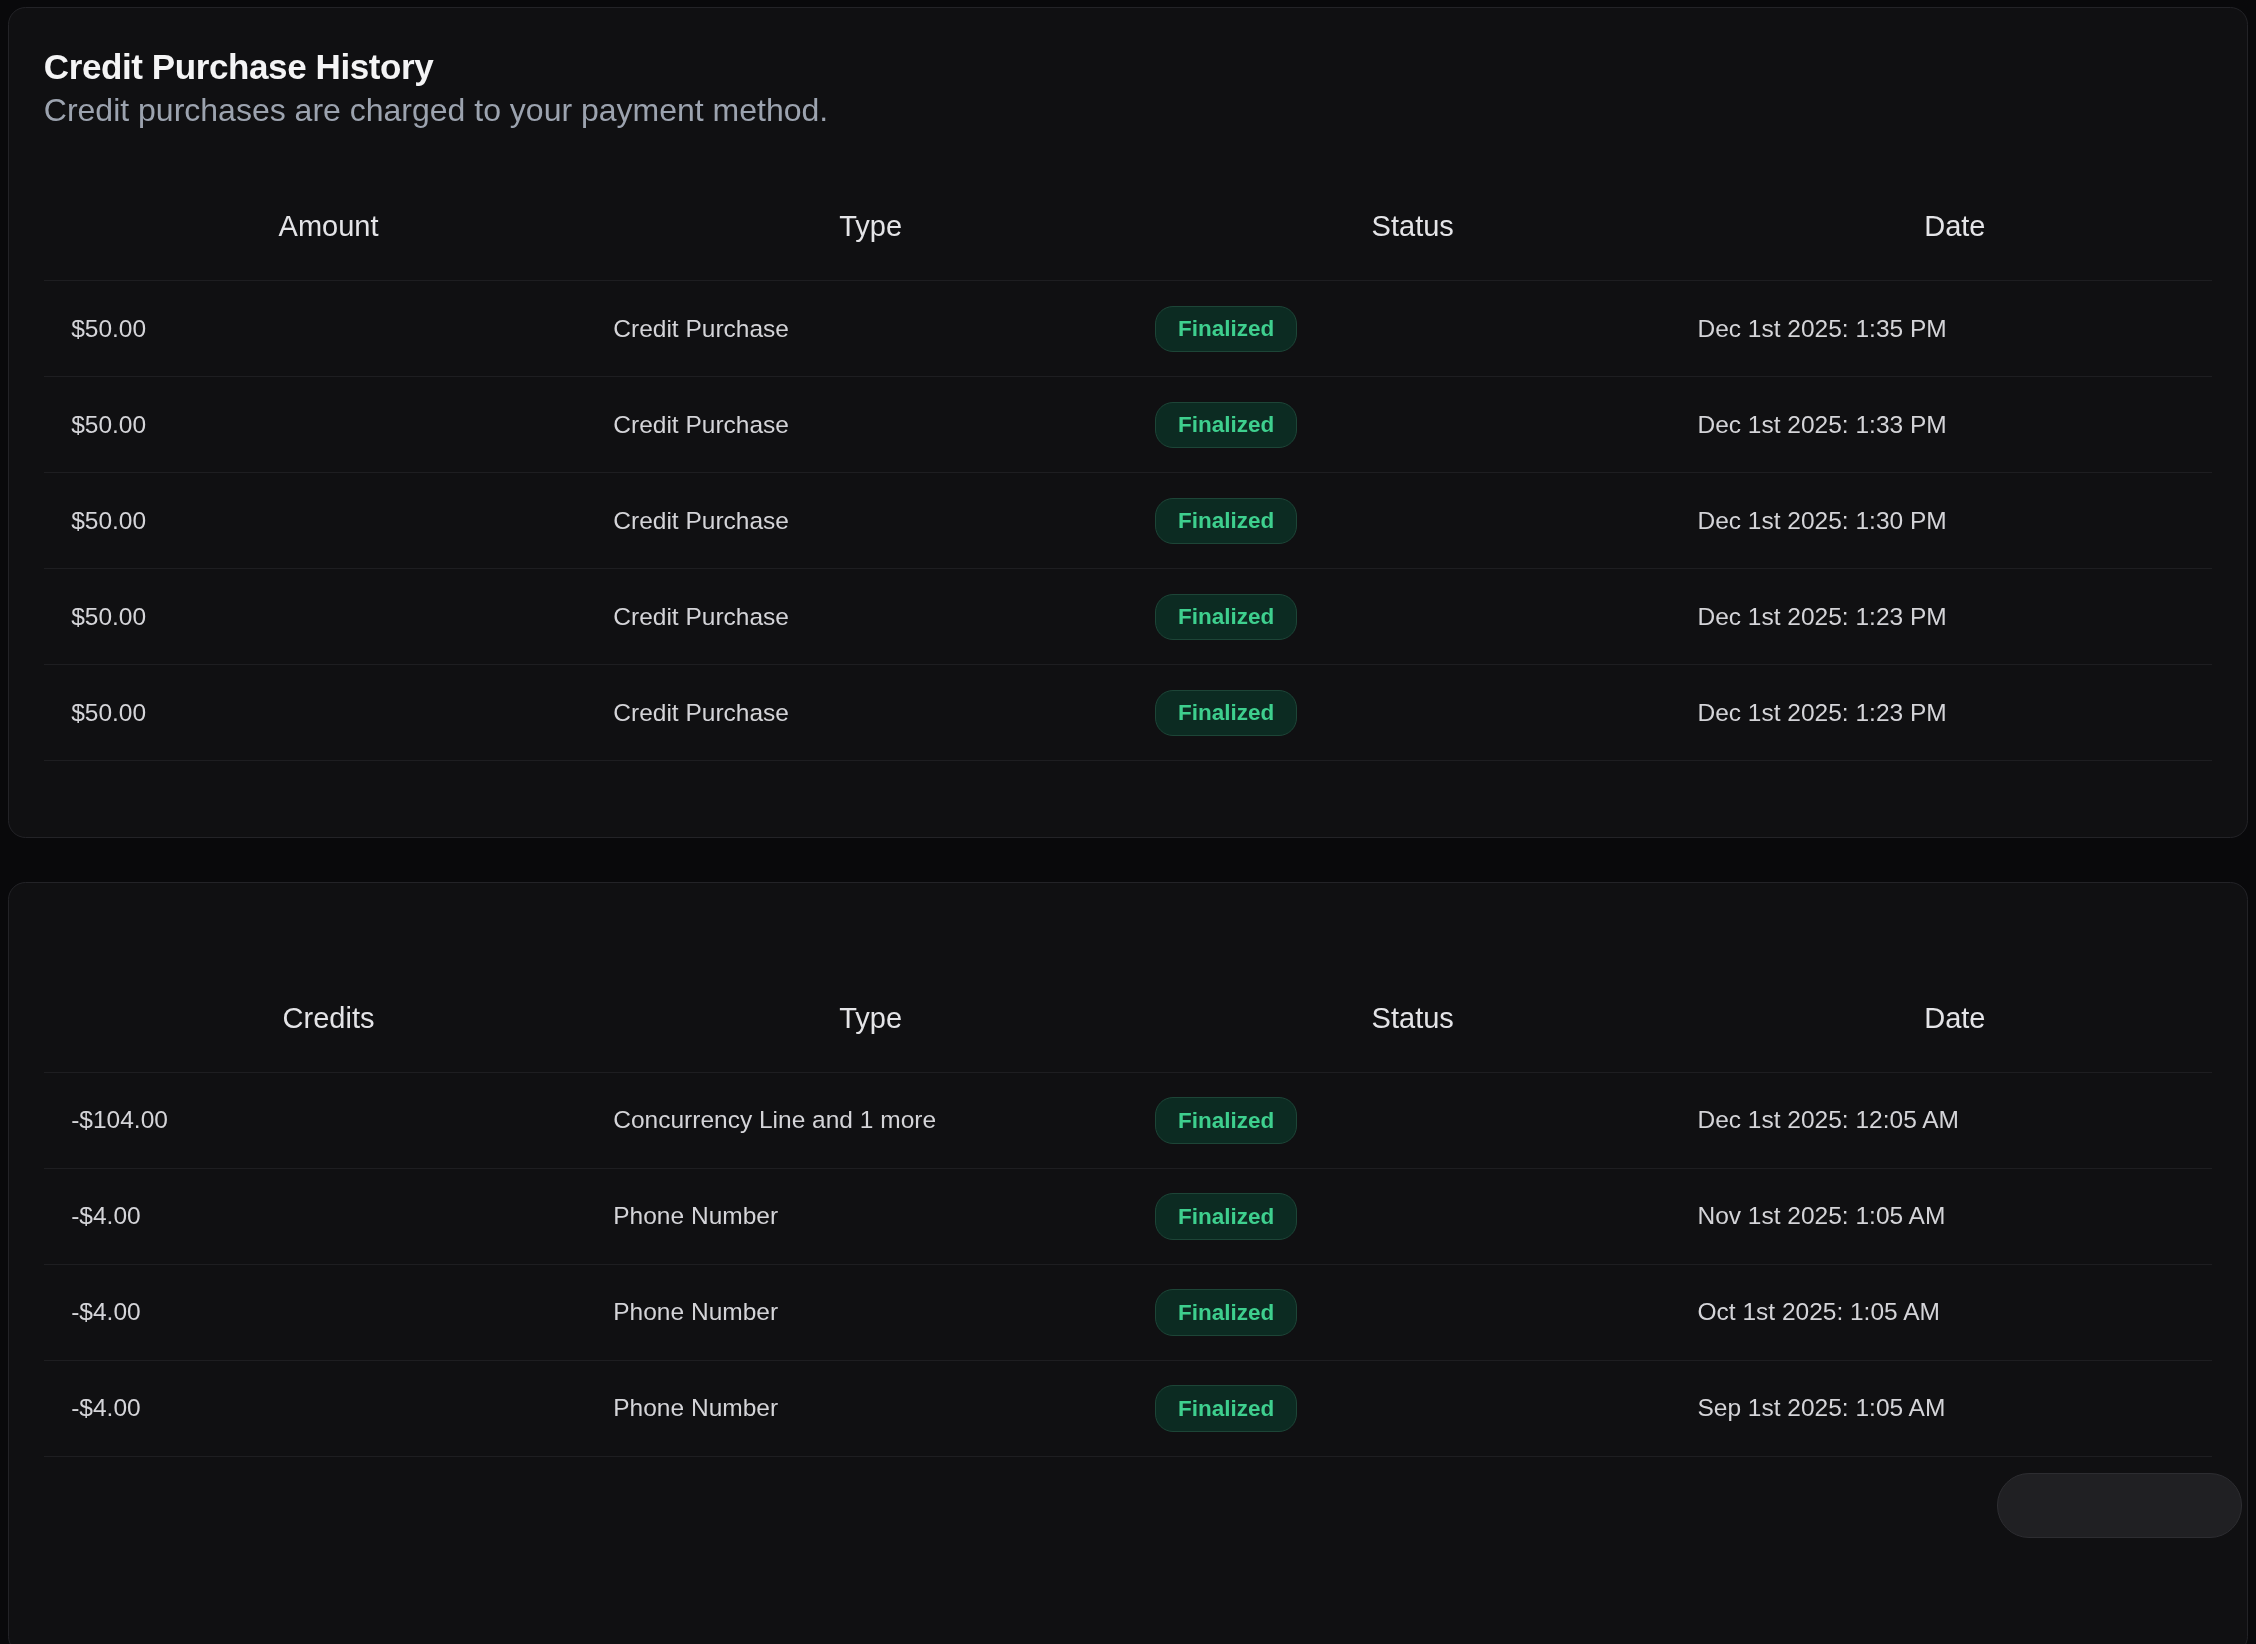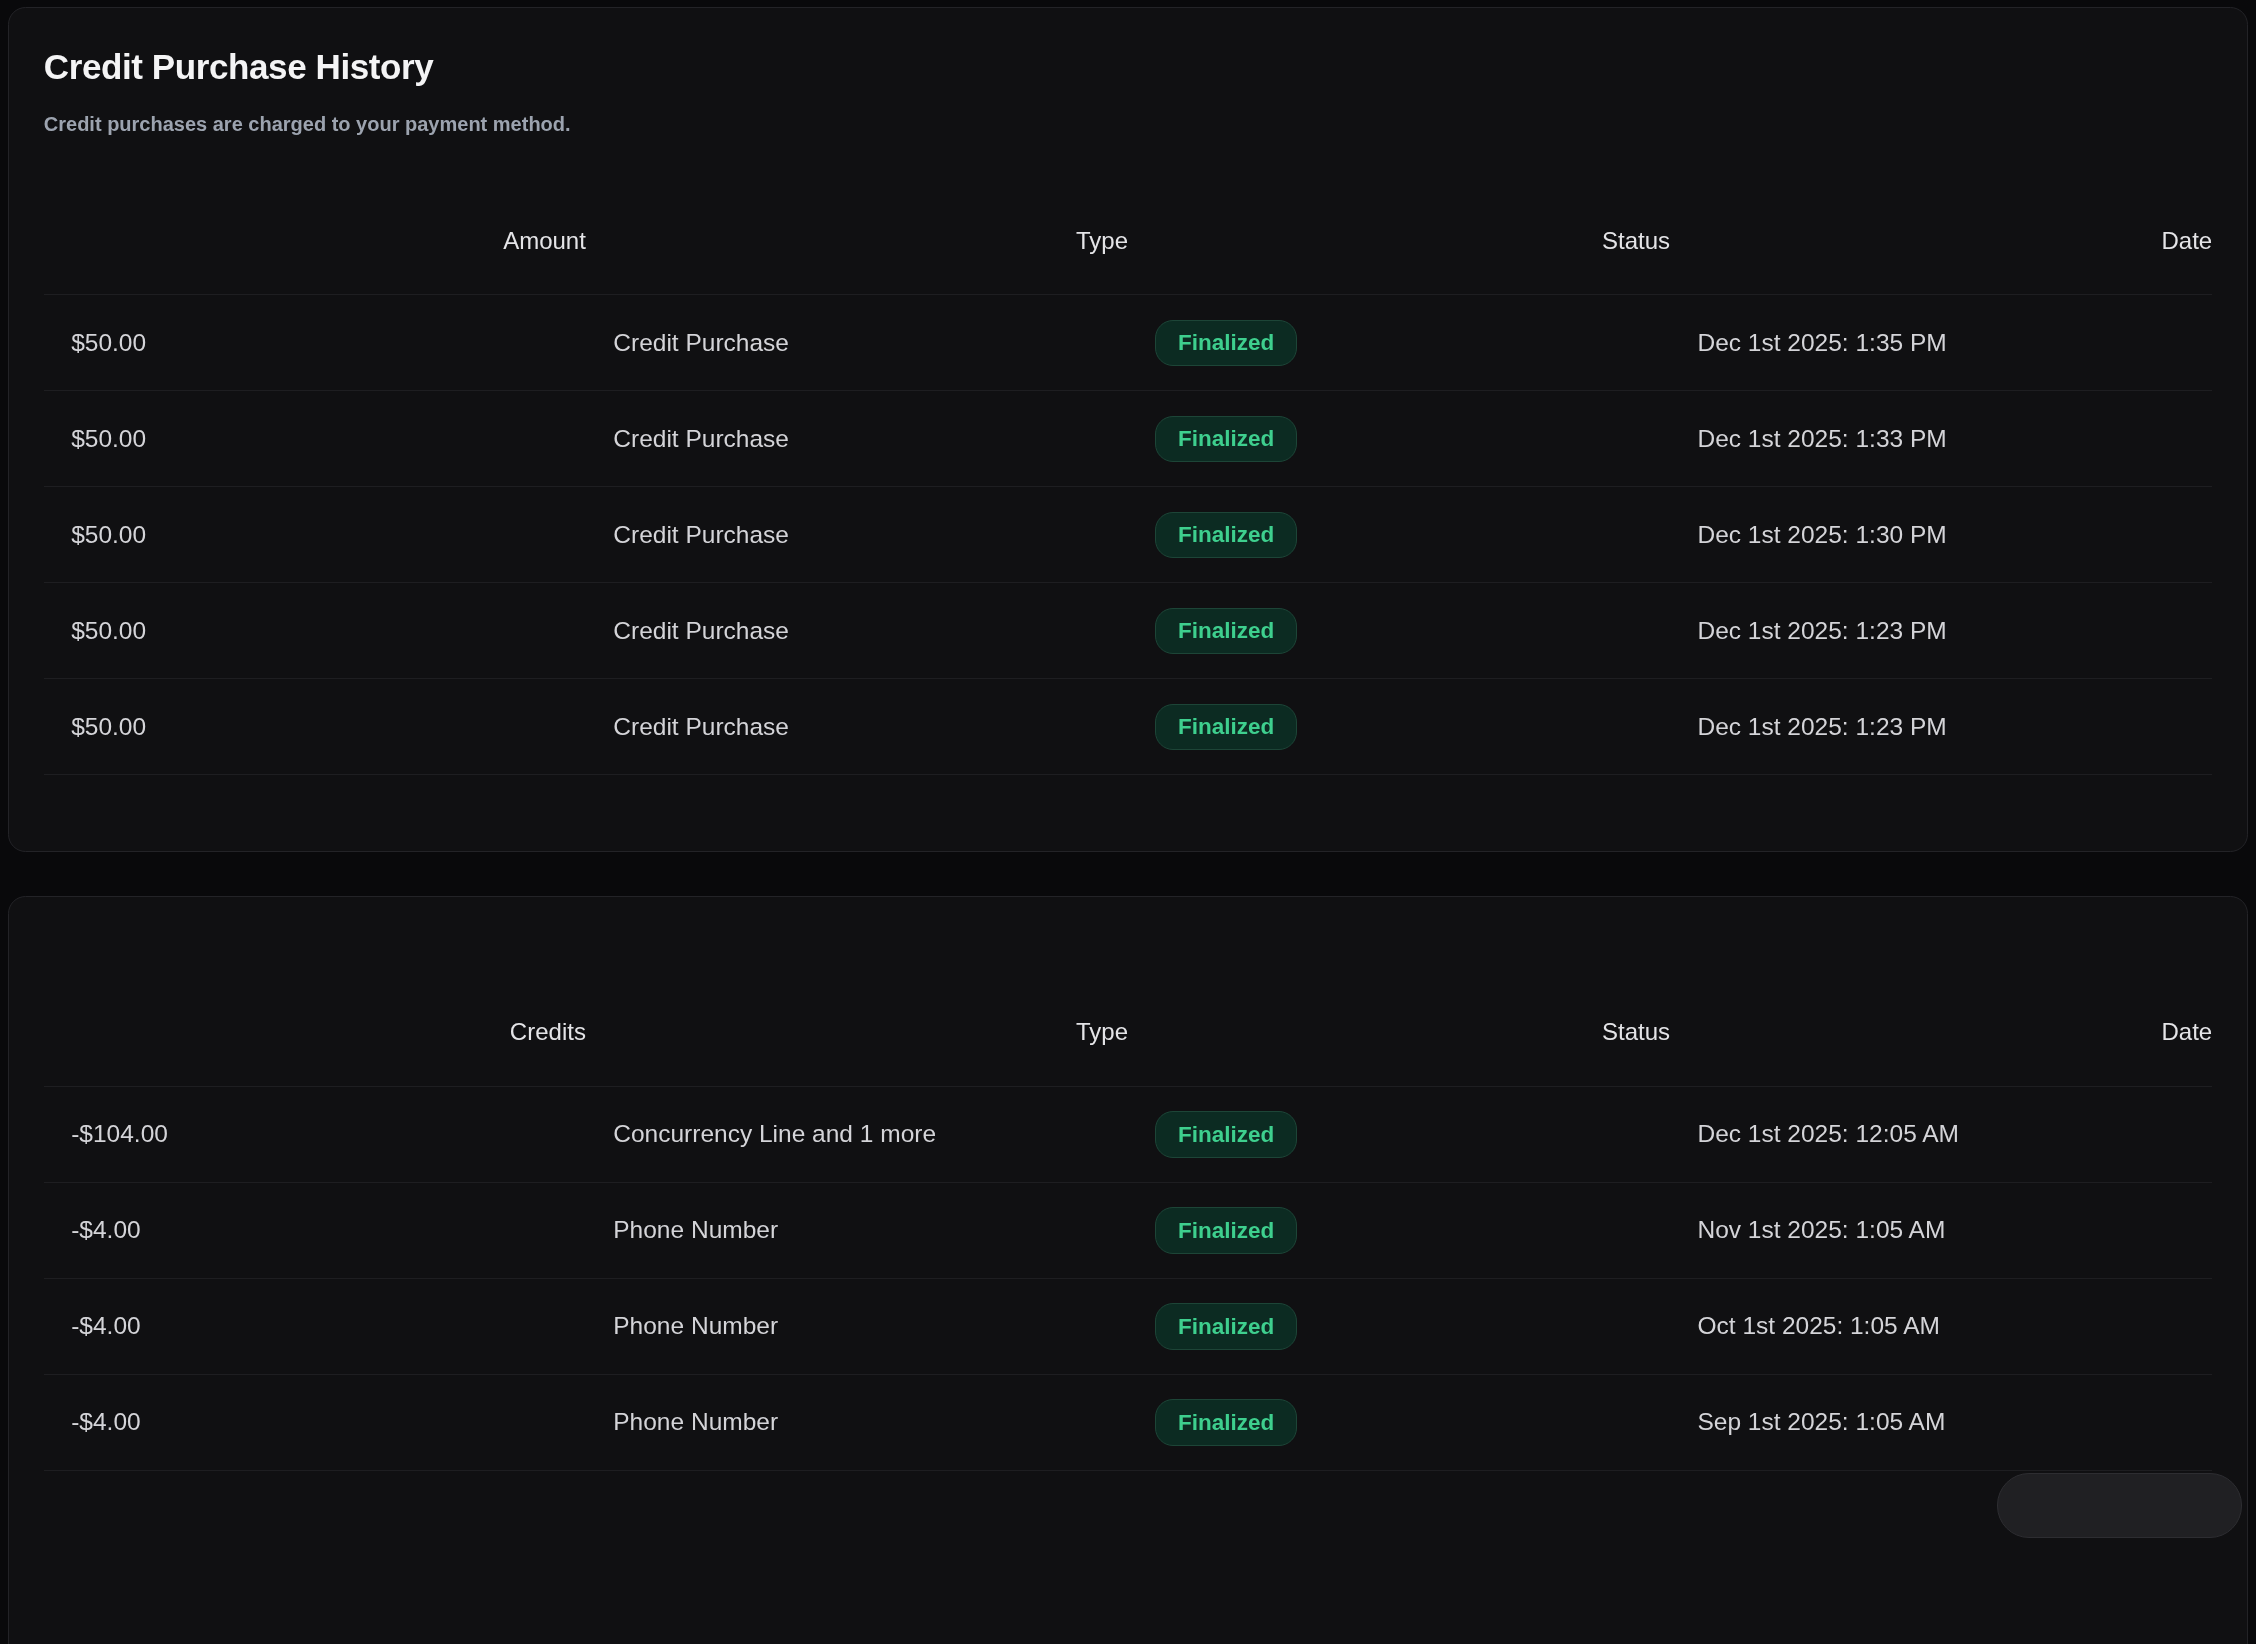--- a/index.html
+++ b/index.html
@@ -38,24 +38,24 @@
 
   h2.card-title {
     font-size: 35px;
     line-height: 43px;
     font-weight: 600;
     letter-spacing: -0.4px;
     color: var(--heading, #f4f4f5);
   }
 
   p.card-subtitle {
-    margin-top: 18px;
-    font-size: 20px;
+    margin-top: 4px;
+    font-size: 32px;
     line-height: 37px;
-    font-weight: 700;
+    font-weight: 400;
     color: var(--muted, #9ca3af);
     max-width: 2186px;
   }
 
   .btn {
     flex: 0 0 auto;
     display: inline-flex;
     align-items: center;
     gap: 15.7px;
     height: 67px;
@@ -79,23 +79,23 @@
     margin-top: 44px;
     border-collapse: collapse;
     table-layout: fixed;
   }
 
   table.tbl col { width: 25%; }
 
   table.tbl th {
     height: 108px;
     vertical-align: middle;
-    text-align: right;
+    text-align: center;
     padding-left: 27.4px;
-    font-size: 24px;
+    font-size: 29px;
     font-weight: 500;
     color: var(--header-text, #e4e4e7);
     border-bottom: 1px solid var(--separator, #1e1e21);
   }
 
   table.tbl td {
     height: 96px;
     vertical-align: middle;
     padding-left: 27.4px;
     font-size: 24.5px;

